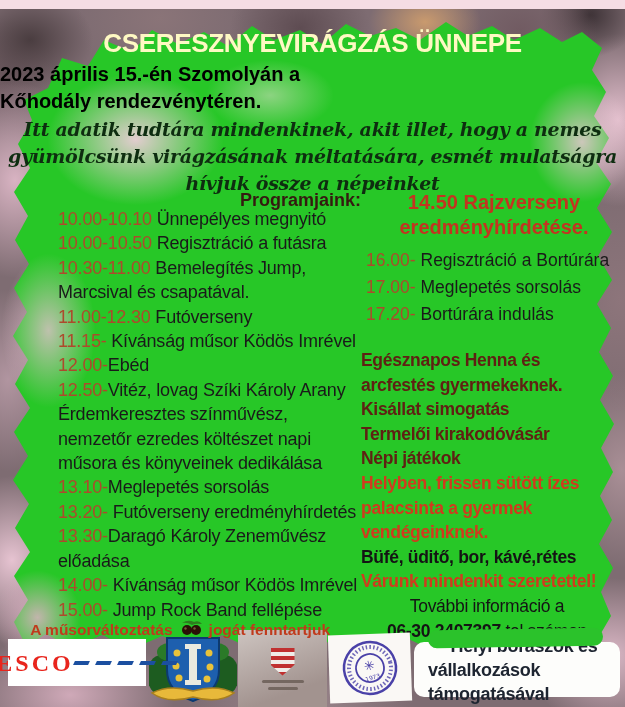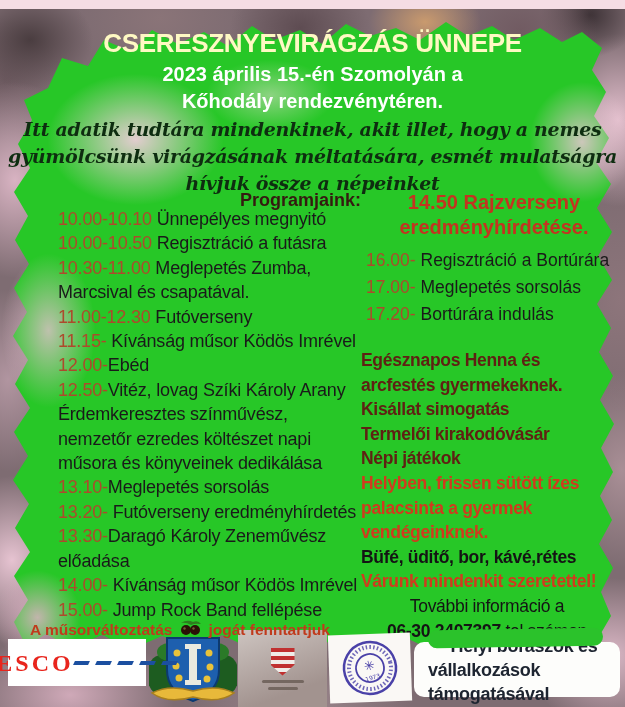--- a/index.html
+++ b/index.html
@@ -39,22 +39,22 @@
   
   .blob{position:absolute;border-radius:50%;pointer-events:none;}
   .b1{left:18px;top:52px;width:235px;height:175px;background:radial-gradient(closest-side,rgba(236,205,216,0.95),rgba(236,205,216,0) 75%);}
   .b2{left:-14px;top:228px;width:125px;height:205px;background:radial-gradient(closest-side,rgba(228,192,206,0.8),rgba(228,192,206,0) 75%);}
   .b3{left:512px;top:62px;width:140px;height:160px;background:radial-gradient(closest-side,rgba(233,199,212,0.85),rgba(233,199,212,0) 75%);}
   .b4{left:-20px;top:555px;width:115px;height:125px;background:radial-gradient(closest-side,rgba(220,178,195,0.85),rgba(220,178,195,0) 75%);}
   .b5{left:185px;top:48px;width:170px;height:95px;background:radial-gradient(closest-side,rgba(240,224,218,0.5),rgba(240,224,218,0) 75%);}
 
   .title{position:absolute;left:0;right:0;top:28px;text-align:center;
     font-size:26px;font-weight:bold;color:#fef9c3;letter-spacing:-0.3px;}
-  .date{position:absolute;left:0;right:0;top:61px;text-align:center;
-    font-size:20px;font-weight:bold;color:#ffffff;line-height:27px;}
+  .date{position:absolute;left:0;right:0;top:61px;text-align:left;
+    font-size:20px;font-weight:bold;color:#000000;line-height:27px;}
   .script{position:absolute;left:0;right:0;top:116px;text-align:center;
     font-family:"DejaVu Serif",serif;font-style:italic;font-weight:bold;
     font-size:19px;letter-spacing:-0.3px;color:#0e2d10;line-height:27px;}
 
   .program-header{position:absolute;left:240px;top:190px;
     font-size:18px;font-weight:bold;color:#351b10;}
 
   .left-col{position:absolute;left:33px;top:207px;width:335px;
     font-size:18px;line-height:24.4px;color:#1a1a1a;letter-spacing:-0.2px;}
   .left-col .row{white-space:nowrap;margin-left:25px;}
@@ -68,21 +68,21 @@
     font-size:17.5px;line-height:24.6px;font-weight:bold;letter-spacing:-0.3px;}
   .right-block div{white-space:nowrap;}
   .maroon{color:#5f2113;}
   .redline{color:#d03b1e;}
   .buffet{color:#141414;}
   .info{color:#141414;font-weight:normal;text-align:center;white-space:normal;}
   .phone{color:#141414;font-weight:normal;text-align:center;}
   .phone .num{font-weight:bold;}
 
   .disclaimer{position:absolute;left:30px;top:619px;width:300px;z-index:6;
-    display:flex;align-items:center;justify-content:flex-start;gap:5px;
+    display:flex;align-items:center;justify-content:flex-end;gap:5px;
     font-size:15.5px;font-weight:bold;color:#c03a1c;}
 
   
   .tesco-card{position:absolute;left:8px;top:639px;width:138px;height:47px;background:#ffffff;
     display:flex;flex-direction:row;align-items:center;justify-content:center;z-index:5;}
   .tesco-text{font-family:"Liberation Serif",serif;font-weight:bold;font-size:24px;
     color:#e8251d;letter-spacing:3px;line-height:22px;}
   .tesco-dashes{display:flex;gap:7px;margin-top:1px;}
   .tesco-dashes span{width:15px;height:4px;background:#1b4fa0;transform:skewX(-25deg);}
 
@@ -128,21 +128,21 @@
     <div>Itt adatik tudtára mindenkinek, akit illet, hogy a nemes</div>
     <div>gyümölcsünk virágzásának méltatására, esmét mulatságra</div>
     <div>hívjuk össze a népeinket</div>
   </div>
 
   <div class="program-header">Programjaink:</div>
 
   <div class="left-col">
     <div class="row"><span class="time">10.00-10.10</span><span> Ünnepélyes megnyitó</span></div>
     <div class="row"><span class="time">10.00-10.50</span><span> Regisztráció a futásra</span></div>
-    <div class="row"><span class="time">10.30-11.00</span><span> Meglepetés Zumba,</span></div>
+    <div class="row"><span class="time">10.30-11.00</span><span> Bemelegítés Jump,</span></div>
     <div class="row"><span class="time"></span><span>Marcsival és csapatával.</span></div>
     <div class="row"><span class="time">11.00-12.30</span><span> Futóverseny</span></div>
     <div class="row"><span class="time">11.15-</span><span> Kívánság műsor Ködös Imrével</span></div>
     <div class="row"><span class="time">12.00-</span><span>Ebéd</span></div>
     <div class="row"><span class="time">12.50-</span><span>Vitéz, lovag Szíki Károly Arany</span></div>
     <div class="row"><span class="time"></span><span>Érdemkeresztes színművész,</span></div>
     <div class="row"><span class="time"></span><span>nemzetőr ezredes költészet napi</span></div>
     <div class="row"><span class="time"></span><span>műsora és könyveinek dedikálása</span></div>
     <div class="row"><span class="time">13.10-</span><span>Meglepetés sorsolás</span></div>
     <div class="row"><span class="time">13.20-</span><span> Futóverseny eredményhírdetés</span></div>

